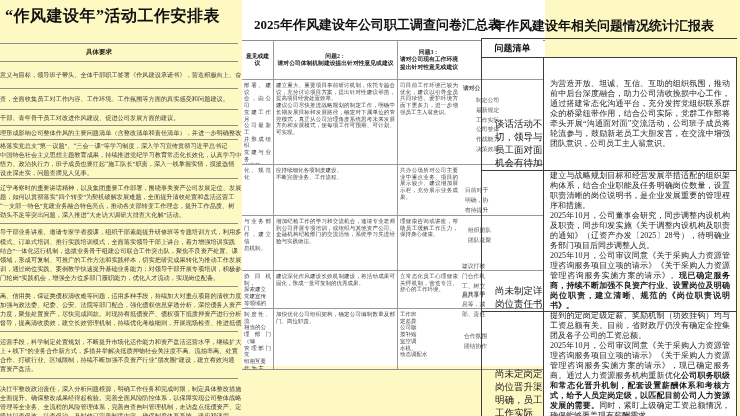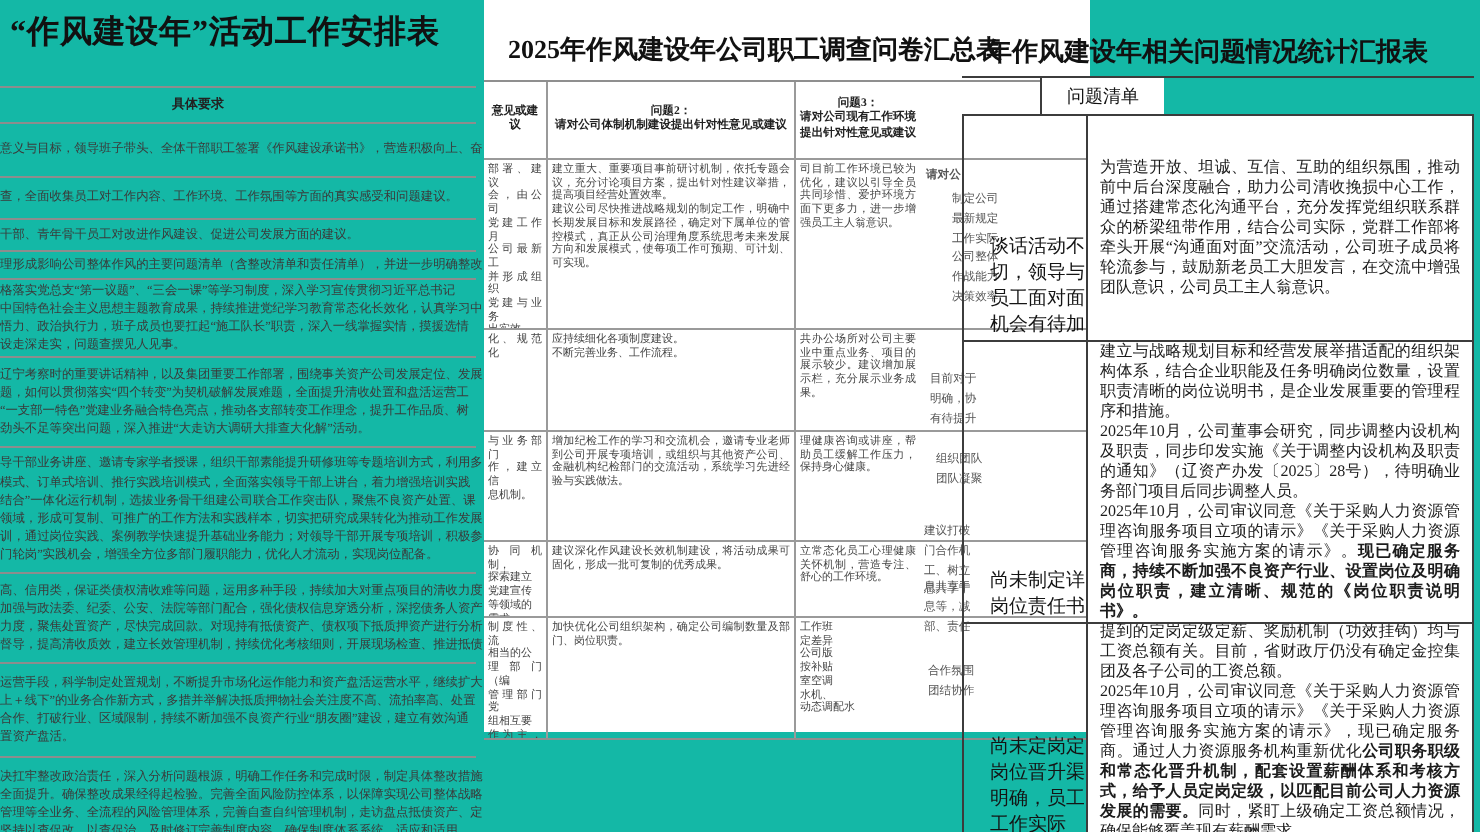--- a/index.html
+++ b/index.html
@@ -1,16 +1,16 @@
 <!DOCTYPE html>
 <html><head>
 <meta charset="utf-8">
 <style>
   html,body{margin:0;padding:0;background:#fff;}
-  #stage{position:relative;width:740px;height:416px;background:#14b8a6;overflow:hidden;
+  #stage{position:relative;width:740px;height:416px;background:#fef9c3;overflow:hidden;
          font-family:"Liberation Serif","DejaVu Serif",serif;}
 
   
   #docL{position:absolute;left:0;top:0;width:252px;height:416px;z-index:1;}
   #docL .title{position:absolute;left:5px;top:6px;font-size:16px;font-weight:bold;color:#111;
                letter-spacing:.5px;white-space:nowrap;}
   #ltable{position:absolute;left:0;top:43px;width:238px;border-top:1px solid #8d8d8d;}
   .lhead{height:17px;border-bottom:1px solid #8d8d8d;position:relative;}
   .lhead span{position:absolute;left:86px;top:4px;font-size:6.5px;font-weight:bold;color:#222;}
   .lrow{display:flex;align-items:center;border-bottom:1px solid #8d8d8d;overflow:visible;}
@@ -32,21 +32,21 @@
   .mhead{height:38px;display:flex;align-items:center;justify-content:center;text-align:center;
          font-size:5.8px;font-weight:bold;color:#222;line-height:7.5px;}.mh84{height:84px}.mh50{height:50px}.mh54{height:54px}.mh37{height:37px}.mh60{height:60px}
   .ghost{position:absolute;font-size:5.8px;line-height:9.8px;color:#555;white-space:pre-wrap;z-index:1;}
 
   
   #docR{position:absolute;left:481px;top:0;width:259px;height:416px;z-index:3;}
   #docR .title{position:absolute;left:12px;top:17px;font-size:13px;font-weight:bold;color:#111;white-space:nowrap;}
   #rtable{position:absolute;left:0;top:38px;width:256px;border-top:1.2px solid #3c3c3c;}
   .rhead{display:flex;height:18px;border-bottom:1.2px solid #3c3c3c;}
   .rhc{flex:none;box-sizing:border-box;display:flex;align-items:center;justify-content:center;
-       font-size:9px;font-weight:normal;color:#111;background:#fff;margin-left:39px;}
+       font-size:9px;font-weight:bold;color:#111;background:#fff;}
   .rhc.issuecol{width:62px;border-left:1.2px solid #3c3c3c;}
   .rhc.anscol{width:194px;border-left:1.2px solid #3c3c3c;border-right:1.2px solid #3c3c3c;}
   .rrow{display:flex;border-bottom:1.2px solid #3c3c3c;}
   .rrow:last-child{border-bottom:none;}
   .ric{flex:none;box-sizing:border-box;width:62px;border-left:1.2px solid #3c3c3c;
        display:flex;align-items:flex-end;background:transparent;}
   .issue{font-size:9.5px;line-height:13px;color:#141414;padding-left:13px;white-space:pre-wrap;}
   .rac{flex:none;box-sizing:border-box;width:194px;border-left:1.2px solid #3c3c3c;border-right:1.2px solid #3c3c3c;
        background:#fff;display:flex;align-items:center;padding:0 6px;overflow:hidden;}
   .answer{font-size:8px;line-height:10px;color:#1c1c1c;text-align:justify;white-space:pre-wrap;}

